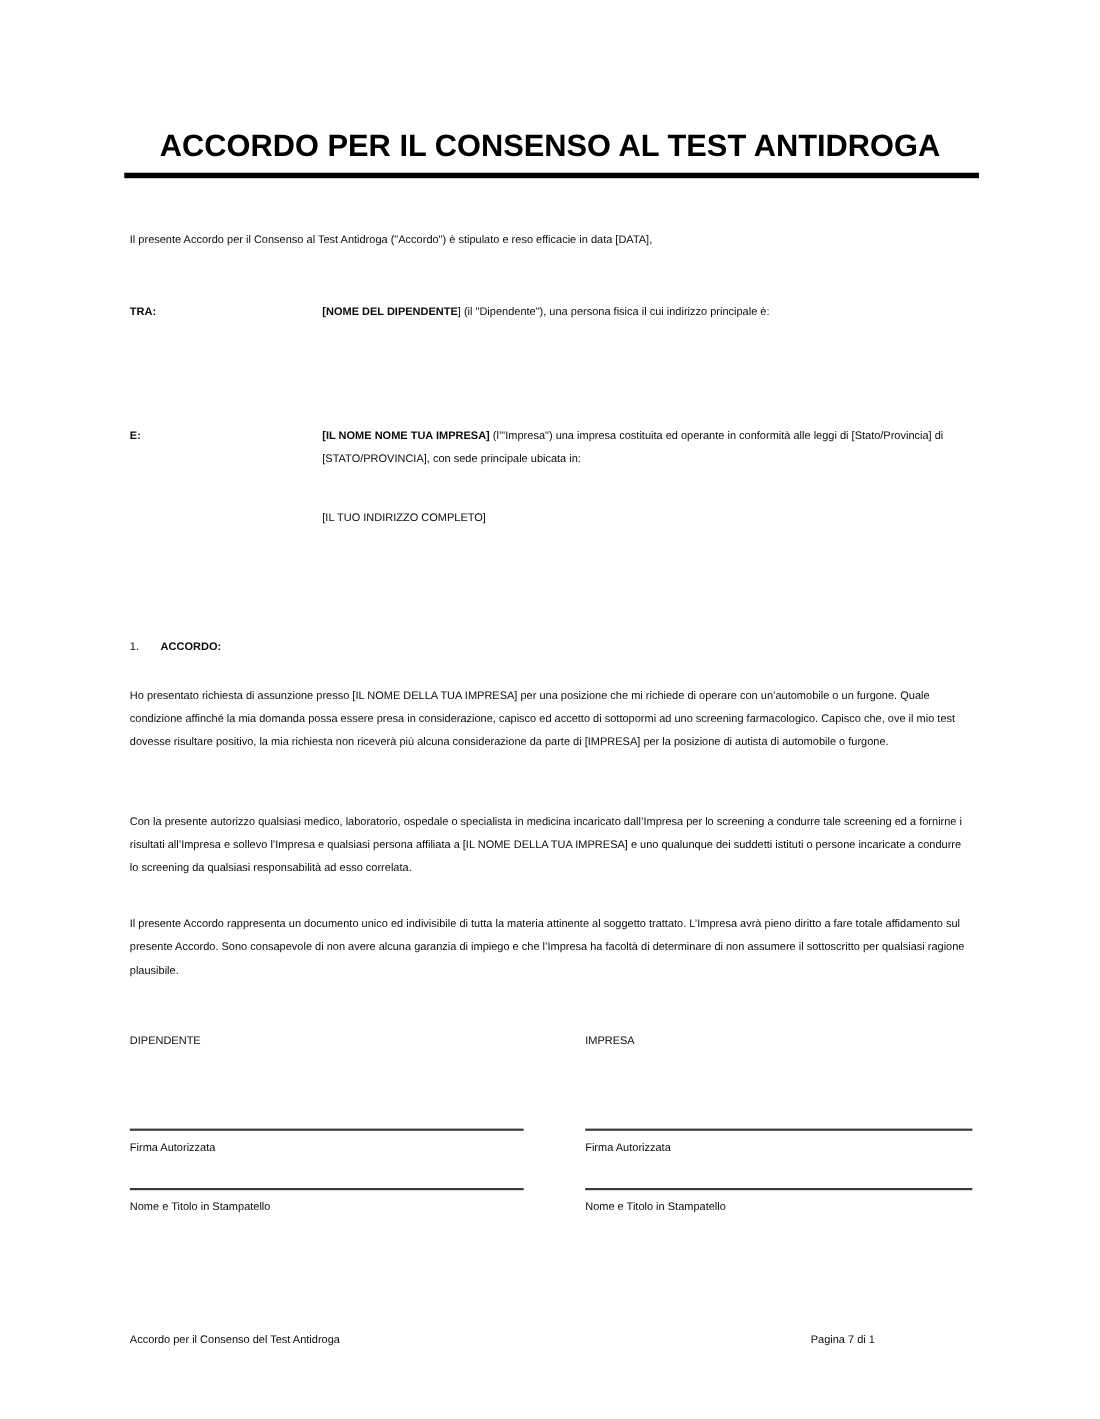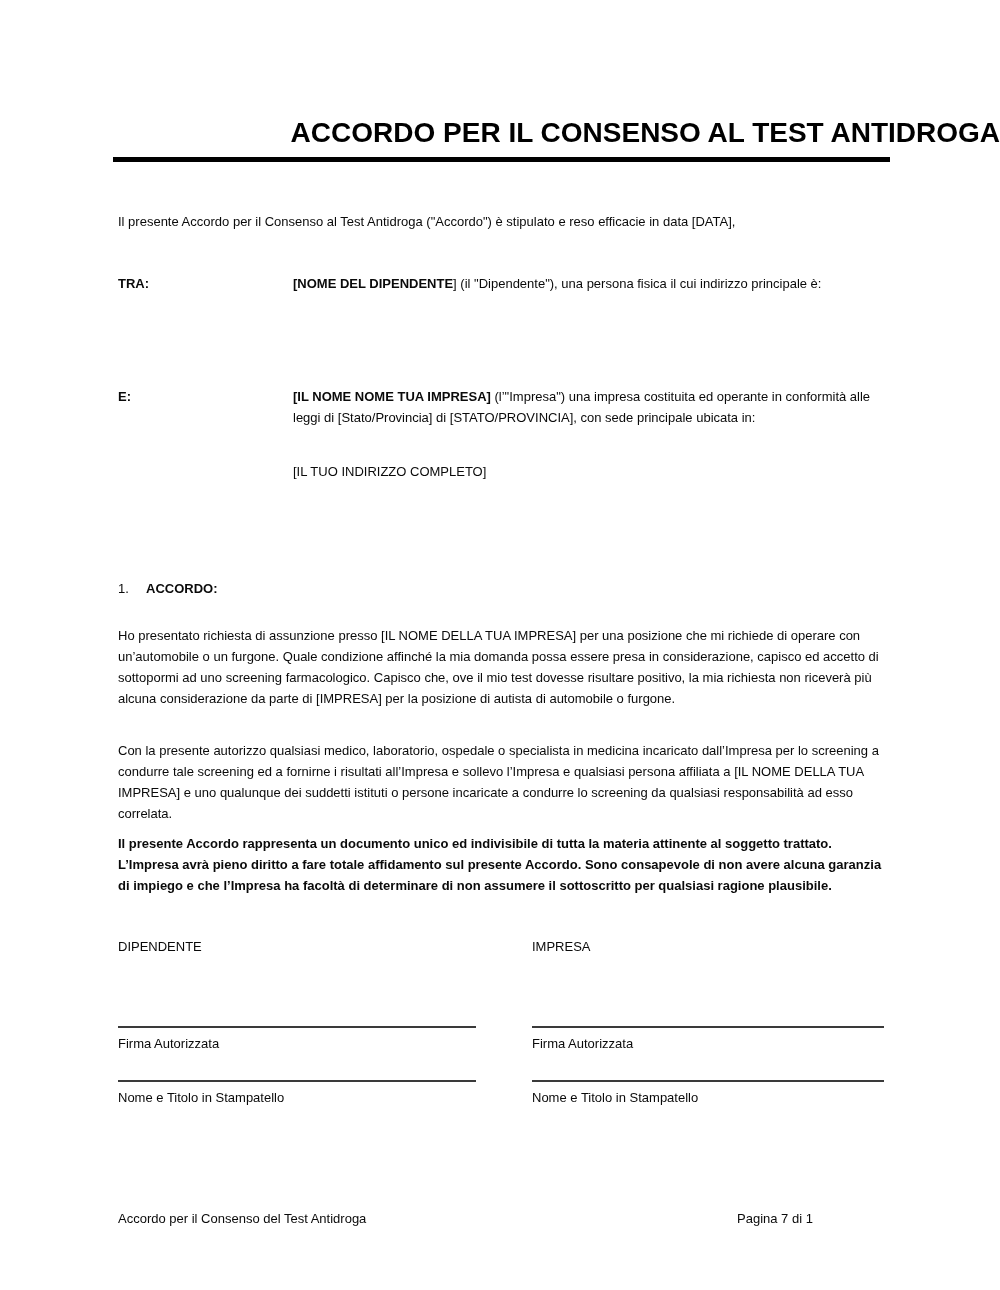--- a/index.html
+++ b/index.html
@@ -16,36 +16,36 @@
     color: #0a0a0a;
     overflow: hidden;
   }
   .abs { position: absolute; }
 
   .doc-title {
     top: 117px;
     left: 0;
     width: 1000px;
     margin: 0;
-    text-align: right;
+    text-align: center;
     font-size: 28px;
     line-height: 32px;
     font-weight: bold;
     color: #000000;
   }
   .title-rule {
     top: 157px;
     left: 113px;
     width: 777px;
     height: 5px;
     background: #000000;
   }
 
   .bodytext {
-    font-size: 13px;
+    font-size: 10px;
     line-height: 21px;
   }
   .intro {
     top: 198px;
     left: 118px;
     width: 765px;
     text-align: justify;
   }
   .party-label {
     left: 118px;
@@ -75,21 +75,21 @@
     left: 146px;
     font-weight: bold;
   }
   .para {
     left: 118px;
     width: 765px;
     text-align: left;
   }
   .para-1 { top: 612px; }
   .para-2 { top: 727px; }
-  .para-3 { top: 820px; font-weight: bold; }
+  .para-3 { top: 820px; }
 
   .sig-header-left  { top: 936px; left: 118px; }
   .sig-header-right { top: 936px; left: 532px; }
   .sig-line {
     height: 2px;
     background: #3a3a3a;
   }
   .sl-1l { top: 1026px; left: 118px; width: 358px; }
   .sl-1r { top: 1026px; left: 532px; width: 352px; }
   .sl-2l { top: 1080px; left: 118px; width: 358px; }

